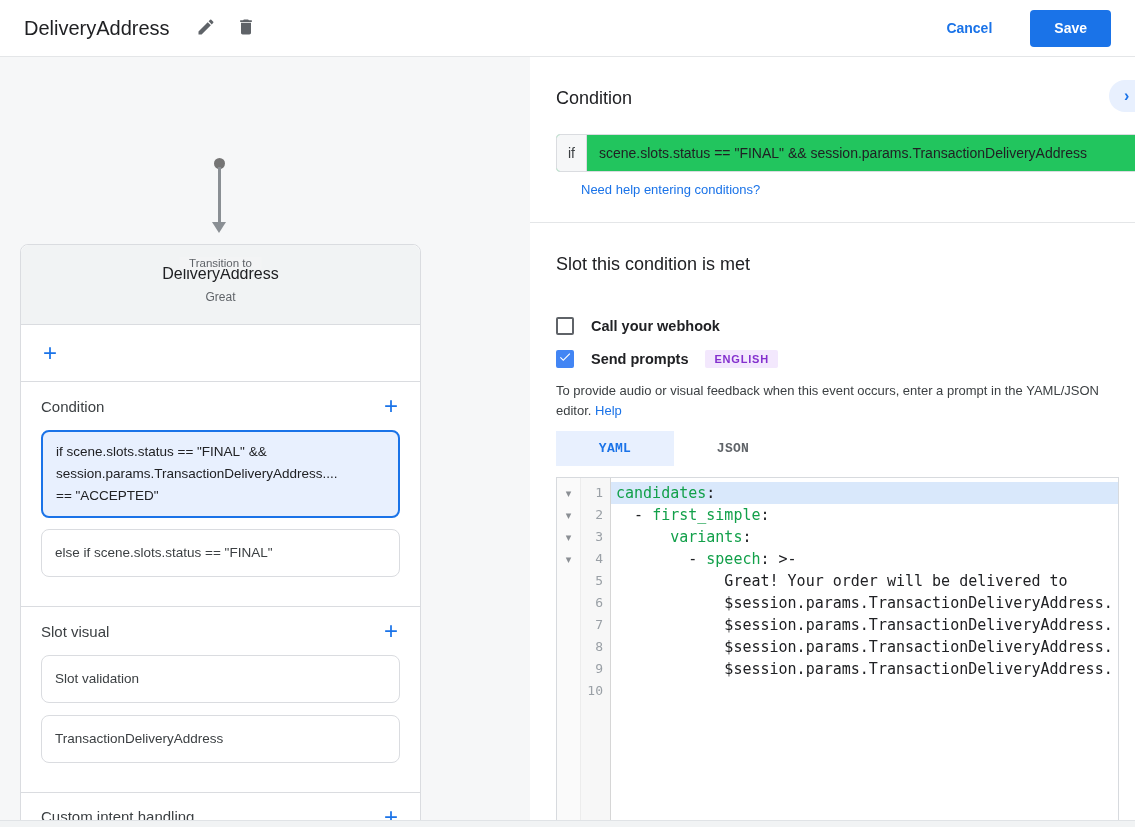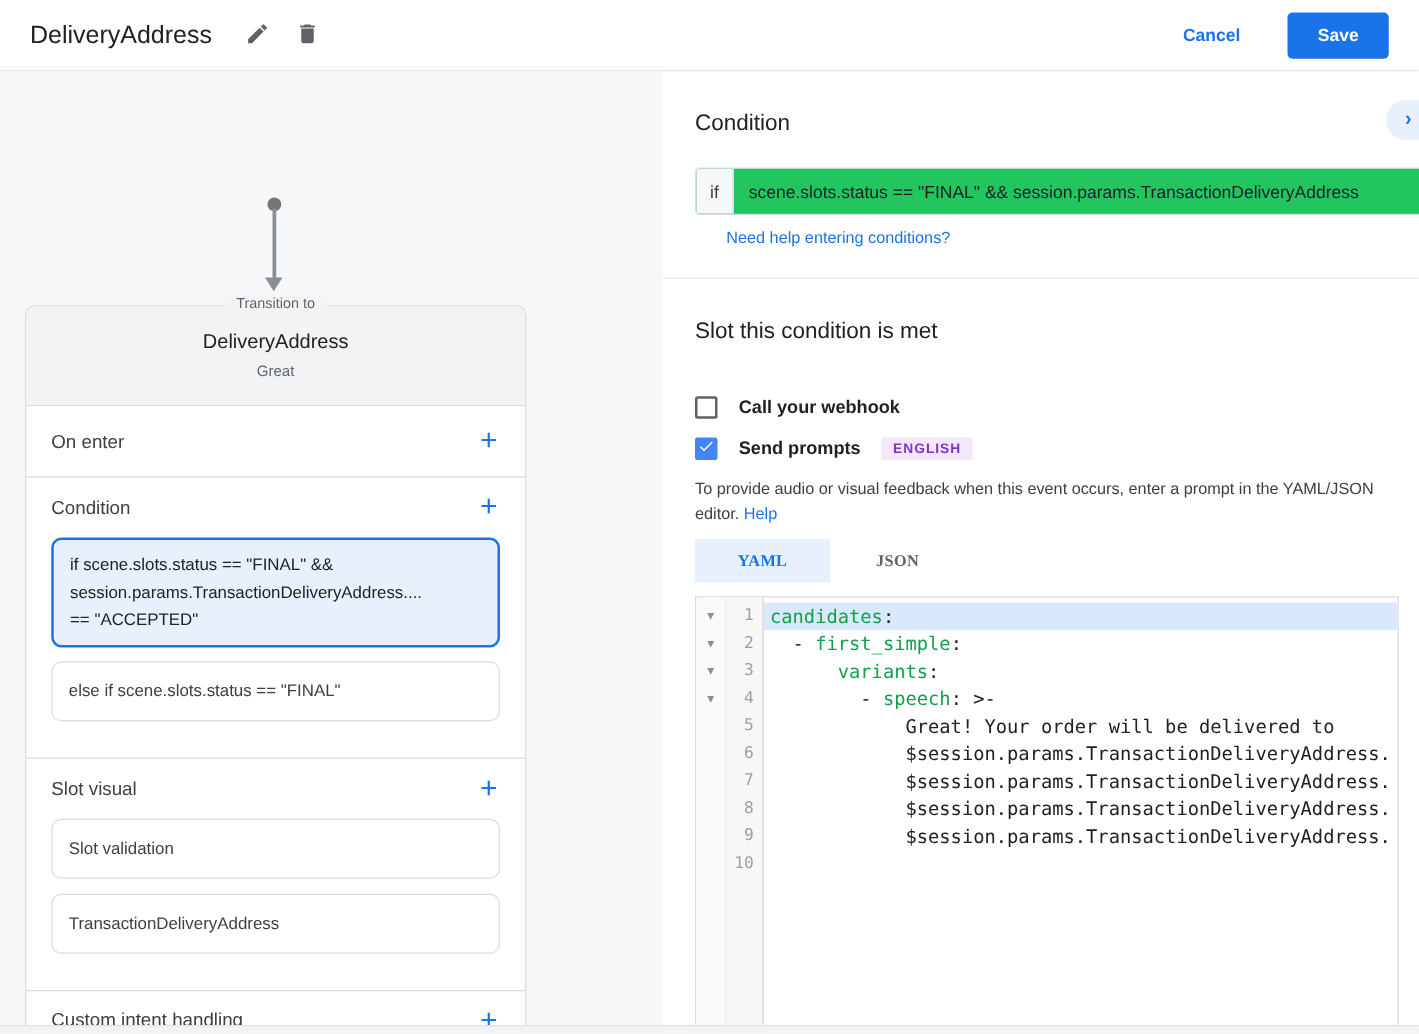--- a/index.html
+++ b/index.html
@@ -32,21 +32,21 @@
 
   
   .conn-dot { position:absolute; left:214px; top:101px; width:11px; height:11px; border-radius:50%; background:#757575; }
   .conn-line { position:absolute; left:218px; top:110px; width:3px; height:56px; background:#8a8f94; }
   .conn-arrow { position:absolute; left:212px; top:165px; width:0; height:0;
     border-left:7px solid transparent; border-right:7px solid transparent; border-top:11px solid #8a8f94; }
 
   
   .scene-card { position:absolute; left:20px; top:187px; width:401px; height:577px; background:#fff;
     border:1px solid #dadce0; border-radius:8px 8px 0 0; }
-  .scene-card .legend { background:#f3f4f5; }
+  .scene-card .legend { background:#f3f4f5;margin-top:20px; }
   .scene-head { height:80px; background:#f1f3f4; border-bottom:1px solid #dadce0; border-radius:8px 8px 0 0;
     text-align:center; padding-top:20px; }
   .scene-head .t { font-size:16px; color:#202124; margin-bottom:7px; }
   .scene-head .s { font-size:12px; color:#5f6368; }
   .srow { display:flex; align-items:center; padding:0 20px; }
   .srow .lbl { font-size:15px; color:#3c4043; flex:1; }
   .plus { color:#1a73e8; font-size:24px; font-weight:300; line-height:1; background:none; border:none;
     cursor:pointer; padding:0 2px; font-family:inherit; }
   .row-onenter { height:57px; border-bottom:1px solid #dadce0; }
   .row-label { height:48px; }
@@ -77,22 +77,22 @@
   .check-row .box { width:18px; height:18px; border:2px solid #5f6368; border-radius:2px; background:#fff; }
   .check-row .box.checked { background:#4285f4; border-color:#4285f4; display:flex; align-items:center; justify-content:center; }
   .check-row .clabel { font-size:14.5px; font-weight:700; color:#202124; margin-left:17px; }
   .badge { margin-left:17px; background:#f3e8fd; color:#8430ce; font-size:11px; font-weight:700;
     letter-spacing:.8px; padding:3px 9px; border-radius:2px; }
   .desc { position:absolute; left:26px; top:324px; width:560px; font-size:13px; color:#3c4043; line-height:20px; }
   .desc a { color:#1a73e8; text-decoration:none; cursor:pointer; }
 
   
   .tabs { position:absolute; left:26px; top:374px; display:flex; }
-  .tab { width:108px; height:35px; display:flex; align-items:center; justify-content:center;
-    font-size:13px; font-weight:700; letter-spacing:.3px; color:#5f6368; cursor:pointer; background:#fff; border:none; font-family:Liberation Serif, serif; }
+  .tab { width:118px; height:35px; display:flex; align-items:center; justify-content:center;
+    font-size:13px; font-weight:700; letter-spacing:.3px; color:#5f6368; cursor:pointer; background:#fff; border:none; font-family:Liberation Mono, monospace; }
   .tab.active { background:#e8f0fe; color:#1a73e8; }
 
   .editor { position:absolute; left:26px; top:420px; width:563px; height:344px; border:1px solid #d7dade;
     display:flex; overflow:hidden; background:#fff; }
   .ed-col { padding-top:4px; }
   .fold-col { width:24px; background:#fafafa; border-right:1px solid #ececec; }
   .num-col { width:30px; background:#f7f7f7; border-right:1px solid #d6d6d6; }
   .code-col { flex:1; overflow:hidden; }
   .ed-line { height:22px; line-height:22px; font-family:"DejaVu Sans Mono", monospace; font-size:15px; }
   .fold-cell { text-align:center; color:#8b8f94; font-size:11px; font-family:"Liberation Sans", sans-serif; cursor:pointer; }
@@ -138,21 +138,20 @@
 
   <div class="scene-card">
     <span class="legend">Transition to</span>
 
     <div class="scene-head">
       <div class="t">DeliveryAddress</div>
       <div class="s">Great</div>
     </div>
 
     <div class="srow row-onenter">
-      <span class="lbl">On enter</span>
       <button class="plus">+</button>
     </div>
 
     <div class="section">
       <div class="srow row-label">
         <span class="lbl">Condition</span>
         <button class="plus">+</button>
       </div>
       <div class="mini-card selected">if scene.slots.status == "FINAL" &amp;&amp;
 session.params.TransactionDeliveryAddress....

